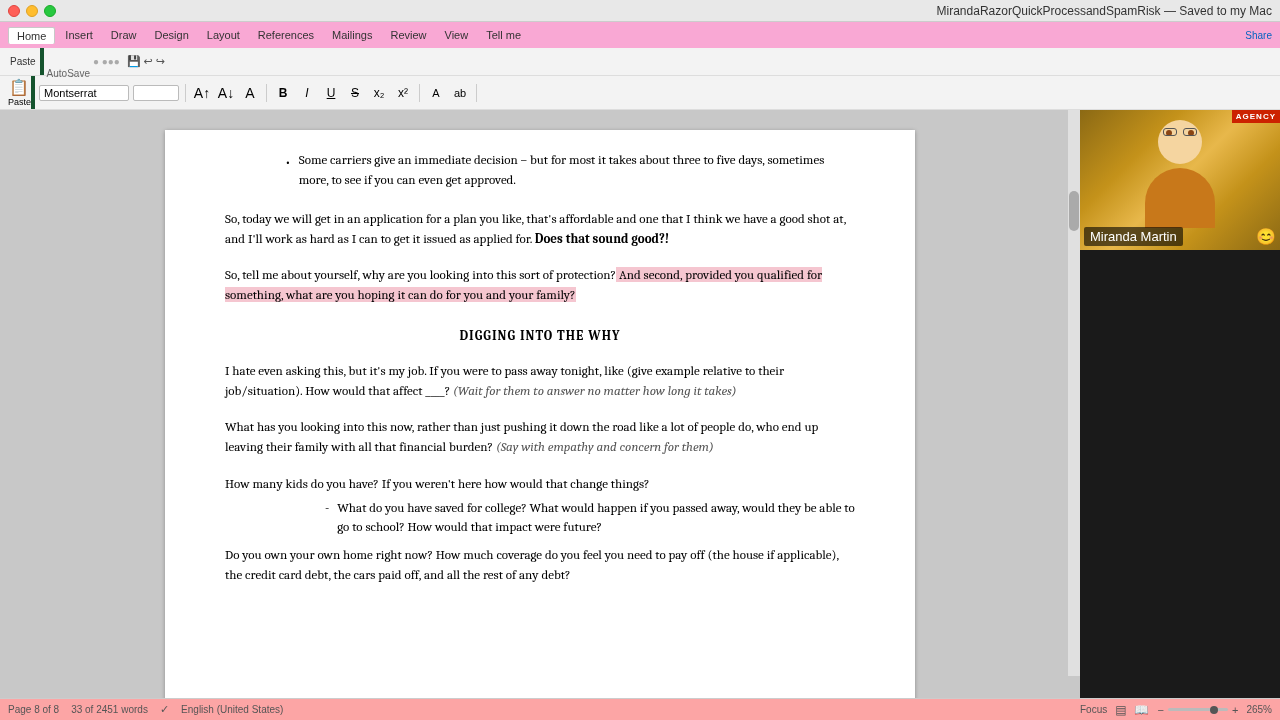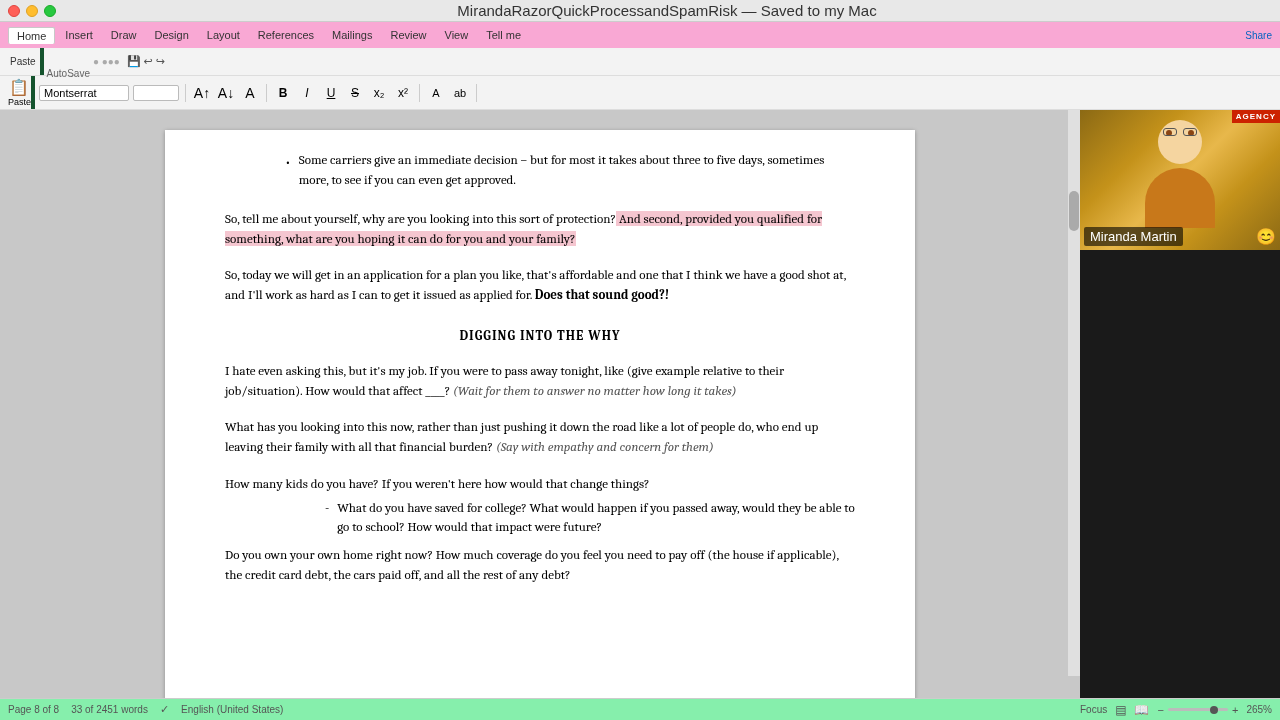--- a/index.html
+++ b/index.html
@@ -24,22 +24,22 @@
     }
     .traffic-light {
       width: 12px; height: 12px; border-radius: 50%;
       display: inline-block;
     }
     .tl-red { background: #ff5f57; border: 1px solid #e0443e; }
     .tl-yellow { background: #ffbd2e; border: 1px solid #dfa123; }
     .tl-green { background: #28c840; border: 1px solid #1aab29; }
     .title-bar-text {
       flex: 1;
-      text-align: center;
-      font-size: 15px;
+      text-align: right;
+      font-size: 12px;
       color: #333;
     }
     .ribbon-tabs {
       display: flex;
       align-items: center;
       height: 26px;
       padding: 0 8px;
       background: #f9a8d4;
       font-size: 11px;
       gap: 2px;
@@ -289,21 +289,21 @@
       color: white;
       font-size: 8px;
       font-weight: bold;
       padding: 2px 4px;
       letter-spacing: 1px;
     }
 
     
     .status-bar {
       height: 22px;
-      background: #86efac;
+      background: #fca5a5;
       border-top: 1px solid #ccc;
       display: flex;
       align-items: center;
       padding: 4px 8px;
       font-size: 10px;
       color: #555;
       gap: 12px;
       position: absolute;
       bottom: 0;
       left: 0;
@@ -437,26 +437,26 @@
     <div class="doc-page">
 
       <div class="bullet-section">
         <div class="bullet-item">
           <span class="bullet-dot">•</span>
           <span>Some carriers give an immediate decision – but for most it takes about three to five days, sometimes more, to see if you can even get approved.</span>
         </div>
       </div>
 
       <div class="paragraph">
-        <span>So, tell me about yourself, why are you looking into this sort of protection?</span><span class="highlighted-text"> And second, provided you qualified for something, what are you hoping it can do for you and your family?</span>
-      </div>
-
-      <div class="paragraph">
         <span>So, today we will get in an application for a plan you like, that's affordable and one that I think we have a good shot at, and I'll work as hard as I can to get it issued as applied for.</span>
         <strong>Does that sound good?!</strong>
+      </div>
+
+      <div class="paragraph">
+        <span>So, tell me about yourself, why are you looking into this sort of protection?</span><span class="highlighted-text"> And second, provided you qualified for something, what are you hoping it can do for you and your family?</span>
       </div>
 
       <div class="center-heading">DIGGING INTO THE WHY</div>
 
       <div class="paragraph">
         <span>I hate even asking this, but it's my job. If you were to pass away tonight, like (give example relative to their job/situation). How would that affect ____?</span><span class="italic-note"> (Wait for them to answer no matter how long it takes)</span>
       </div>
 
       <div class="paragraph">
         <span>What has you looking into this now, rather than just pushing it down the road like a lot of people do, who end up leaving their family with all that financial burden?</span><span class="italic-note"> (Say with empathy and concern for them)</span>

